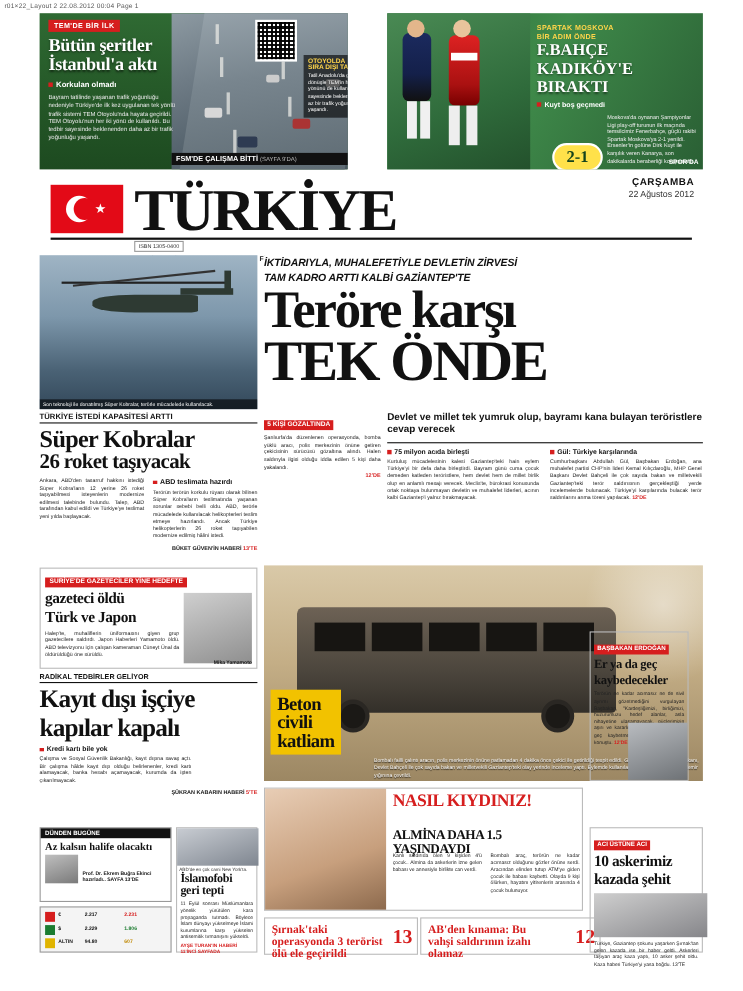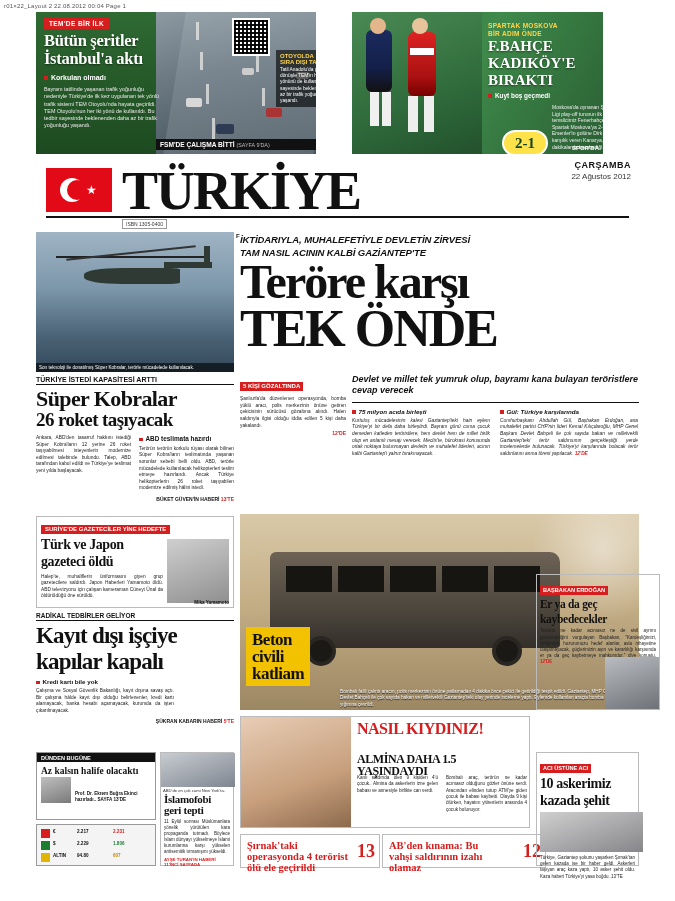--- a/index.html
+++ b/index.html
@@ -72,21 +72,21 @@
   .ts-box .t{ font-size:6px; font-weight:bold; color:#ffd54a; }
   .ts-box .x{ font-size:4.8px; line-height:1.3; margin-top:2px; }
   .ts-footbar{
     position:absolute; left:120px; bottom:4px; width:196px;
     background:#111; color:#fff; font-size:6.6px; font-weight:bold;
     padding:2px 4px;
   }
   .ts-footbar .gray{ color:#bbb; font-weight:normal; font-size:5.4px; }
 
   .ts-right {
-    position:absolute; left:316px; top:0; width:251px; height:142px;
+    position:absolute; left:316px; top:0; width:287px; height:142px;
     background:linear-gradient(120deg,#2e6d3a 0%,#3f8a4a 45%,#2a5f34 100%);
     overflow:hidden;
   }
   .ts-photo{
     position:absolute; left:0; top:0; width:130px; height:142px;
     background:linear-gradient(160deg,#4a8a54 0%,#2f6b3b 60%,#23512c 100%);
     overflow:hidden;
   }
   .player{ position:absolute; }
   .rkicker{
@@ -201,21 +201,21 @@
   .lc-byline .red{ color:#d61e1e; }
 
   
   .redbox{ position:absolute; left:240px; top:374px; width:106px; height:134px; background:#fff; }
   .rb-kick{ background:#d61e1e; color:#fff; font-size:6px; font-weight:bold; padding:1.5px 3px; display:inline-block; }
   .rb-head{ font-family:"Liberation Serif", serif; font-weight:bold; color:#d61e1e; font-size:12.5px; line-height:1.04; margin-top:3px; letter-spacing:-.3px;}
   .rb-body{ font-size:4.8px; line-height:1.4; color:#222; margin-top:4px; text-align:justify; }
   .rb-page{ color:#d61e1e; font-weight:bold; }
 
   
-  .summary{ position:absolute; left:352px; top:374px; width:287px;font-style:italic; }
+  .summary{ position:absolute; left:352px; top:374px; width:287px; }
   .sm-lead{ font-size:9px; font-weight:bold; line-height:1.25; color:#111; border-bottom:1px solid #111; padding-bottom:5px;}
   .sm-cols{ display:flex; gap:10px; margin-top:5px; }
   .sm-col{ width:138px; }
   .sm-t{ font-size:6.2px; font-weight:bold; color:#111; }
   .sm-t .b{ display:inline-block; width:3.5px; height:3.5px; background:#d61e1e; margin-right:3px; }
   .sm-x{ font-size:4.8px; line-height:1.4; color:#222; margin-top:3px; text-align:justify; }
   .sm-x .red{ color:#d61e1e; font-weight:bold; }
 
   
   .bus{
@@ -286,21 +286,21 @@
   .na-h2{ position:absolute; left:116px; top:36px; width:170px; font-family:"Liberation Serif", serif; font-weight:bold; color:#111; font-size:12px; line-height:1.02; letter-spacing:-.4px;}
   .na-cols{ position:absolute; left:116px; top:58px; width:170px; display:flex; gap:8px;}
   .na-col{ width:81px; font-size:4.6px; line-height:1.38; color:#222; text-align:justify;}
 
   
   .teaser{ position:absolute; height:34px; border:1px solid #bbb; background:#fff;}
   .tz-red{ position:absolute; right:4px; top:6px; font-family:"Liberation Serif", serif; font-weight:bold; color:#d61e1e; font-size:18px;}
   .tz-t{ position:absolute; left:6px; top:5px; width:200px; font-family:"Liberation Serif", serif; font-weight:bold; color:#d61e1e; font-size:10.5px; line-height:1.05;}
 
   
-  .rc-erdo{ position:absolute; left:536px; top:574px; width:124px; height:136px; }
+  .rc-erdo{ position:absolute; left:536px; top:574px; width:90px; height:136px; }
   .rc-kick{ background:#d61e1e; color:#fff; font-size:5.6px; font-weight:bold; padding:1.5px 3px; display:inline-block;}
   .rc-h{ font-family:"Liberation Serif", serif; font-weight:bold; font-size:11.5px; line-height:1.02; margin-top:3px; letter-spacing:-.3px;}
   .rc-b{ font-size:4.5px; line-height:1.38; color:#222; margin-top:3px; text-align:justify;}
   .rc-b .red{ color:#d61e1e; font-weight:bold;}
   .rc-photo{ position:absolute; right:0; bottom:0; width:54px; height:52px; background:linear-gradient(160deg,#b9bcc0,#6e7276);}
 
   .rc-aci{ position:absolute; left:536px; top:752px; width:103px; height:114px;}
   .rc-ah{ font-family:"Liberation Serif", serif; font-weight:bold; font-size:14px; line-height:1.0; margin-top:3px; letter-spacing:-.4px;}
   .rc-aphoto{ width:103px; height:40px; background:linear-gradient(160deg,#cfcfcf,#86868a); margin-top:4px;}
   .rc-ab{ font-size:4.5px; line-height:1.38; color:#222; margin-top:3px; text-align:justify;}
@@ -389,21 +389,21 @@
     <div class="rotor"></div>
       <div class="rotor2"></div>
     <div class="body"></div>
       <div class="tail"></div>
       <div class="fin"></div>
     <div class="heli-cap">Son teknoloji ile donatılmış Süper Kobralar, terörle mücadelede kullanılacak.</div>
   </div>
 
   <div class="mainhead">
     <div class="mh-over">İKTİDARIYLA, MUHALEFETİYLE DEVLETİN ZİRVESİ</div>
-    <div class="mh-over">TAM NASIL ACININ KALBİ GAZİANTEP'TE</div>
+    <div class="mh-over">TAM KADRO ARTTI KALBİ GAZİANTEP'TE</div>
     <div class="mh-big">Teröre karşı</div>
     <div class="mh-big2">TEK ÖNDE</div>
   </div>
 
   <div class="col-left">
     <div class="lc-kicker">TÜRKİYE İSTEDİ KAPASİTESİ ARTTI</div>
     <div class="lc-h1">Süper Kobralar</div>
     <div class="lc-h2">26 roket taşıyacak</div>
     <div class="lc-cols">
       <div class="lc-col">Ankara, ABD'den tasarruf hakkını istediği Süper Kobra'ların 12 yerine 26 roket taşıyabilmesi isteyenlerin modernize edilmesi talebinde bulundu. Talep, ABD tarafından kabul edildi ve Türkiye'ye teslimat yeni yılda başlayacak.</div>
@@ -452,22 +452,22 @@
     <div class="beton">
       <div>Beton</div>
       <div>civili</div>
       <div>katliam</div>
     </div>
     <div class="bus-cap">Bombalı failli çalıntı aracın, polis merkezinin önüne patlamadan 4 dakika önce çekici ile getirildiği tespit edildi. Gaziantep, MHP Genel Başkanı, Devlet Bahçeli ile çok sayıda bakan ve milletvekili Gaziantep'teki olay yerinde inceleme yaptı. Eylemde kullanılan araçta bomba açısının demir yığınına çevrildi.</div>
   </div>
 
   <div class="suriye">
     <div class="su-kick">SURİYE'DE GAZETECİLER YİNE HEDEFTE</div>
+    <div class="su-head">gazeteci öldü</div>
     <div class="su-head">Türk ve Japon</div>
-    <div class="su-head">gazeteci öldü</div>
     <div class="su-body">Halep'te, muhaliflerin üniformasını giyen grup gazetecilere saldırdı. Japon Haberleri Yamamoto öldü. ABD televizyonu için çalışan kameraman Cüneyt Ünal da öldürüldüğü öne sürüldü.</div>
     <div class="su-photo"></div>
     <div class="su-cap">Mika Yamamoto</div>
   </div>
 
   <div class="kayit">
     <div class="ky-kick">RADİKAL TEDBİRLER GELİYOR</div>
     <div class="ky-h">Kayıt dışı işçiye</div>
     <div class="ky-h">kapılar kapalı</div>
     <div class="ky-sub"><span class="b"></span><span>Kredi kartı bile yok</span></div>
@@ -518,21 +518,21 @@
     <div class="na-photo"></div>
     <div class="na-h">NASIL KIYDINIZ!</div>
     <div class="na-h2">ALMİNA DAHA 1.5 YAŞINDAYDI</div>
     <div class="na-cols">
       <div class="na-col">Kanlı saldırıda ölen 9 kişiden 4'ü çocuk.. Almina da askerlerin izne gelen babası ve annesiyle birlikte can verdi.</div>
       <div class="na-col">Bombalı araç, terörün ne kadar acımasız olduğunu gözler önüne serdi. Aracından elinden tutup ATM'ye giden çocuk ile babası kaybetti. Olayda 9 kişi ölürken, hayatını yitirenlerin arasında 4 çocuk bulunuyor.</div>
     </div>
   </div>
 
   <div class="teaser" style="left:240px; top:834px; width:140px;">
-    <div class="tz-t" style="width:108px;">Şırnak'taki operasyonda 4 terörist ölü ele geçirildi</div>
+    <div class="tz-t" style="width:108px;">Şırnak'taki operasyonda 3 terörist ölü ele geçirildi</div>
     <div class="tz-red">13</div>
   </div>
   <div class="teaser" style="left:382px; top:834px; width:164px;">
     <div class="tz-t" style="width:110px;">AB'den kınama: Bu vahşi saldırının izahı olamaz</div>
     <div class="tz-red">12</div>
   </div>
 
   <div class="rc-erdo borderbox" style="padding:3px;">
     <div class="rc-kick">BAŞBAKAN ERDOĞAN</div>
     <div class="rc-h">Er ya da geç</div>

